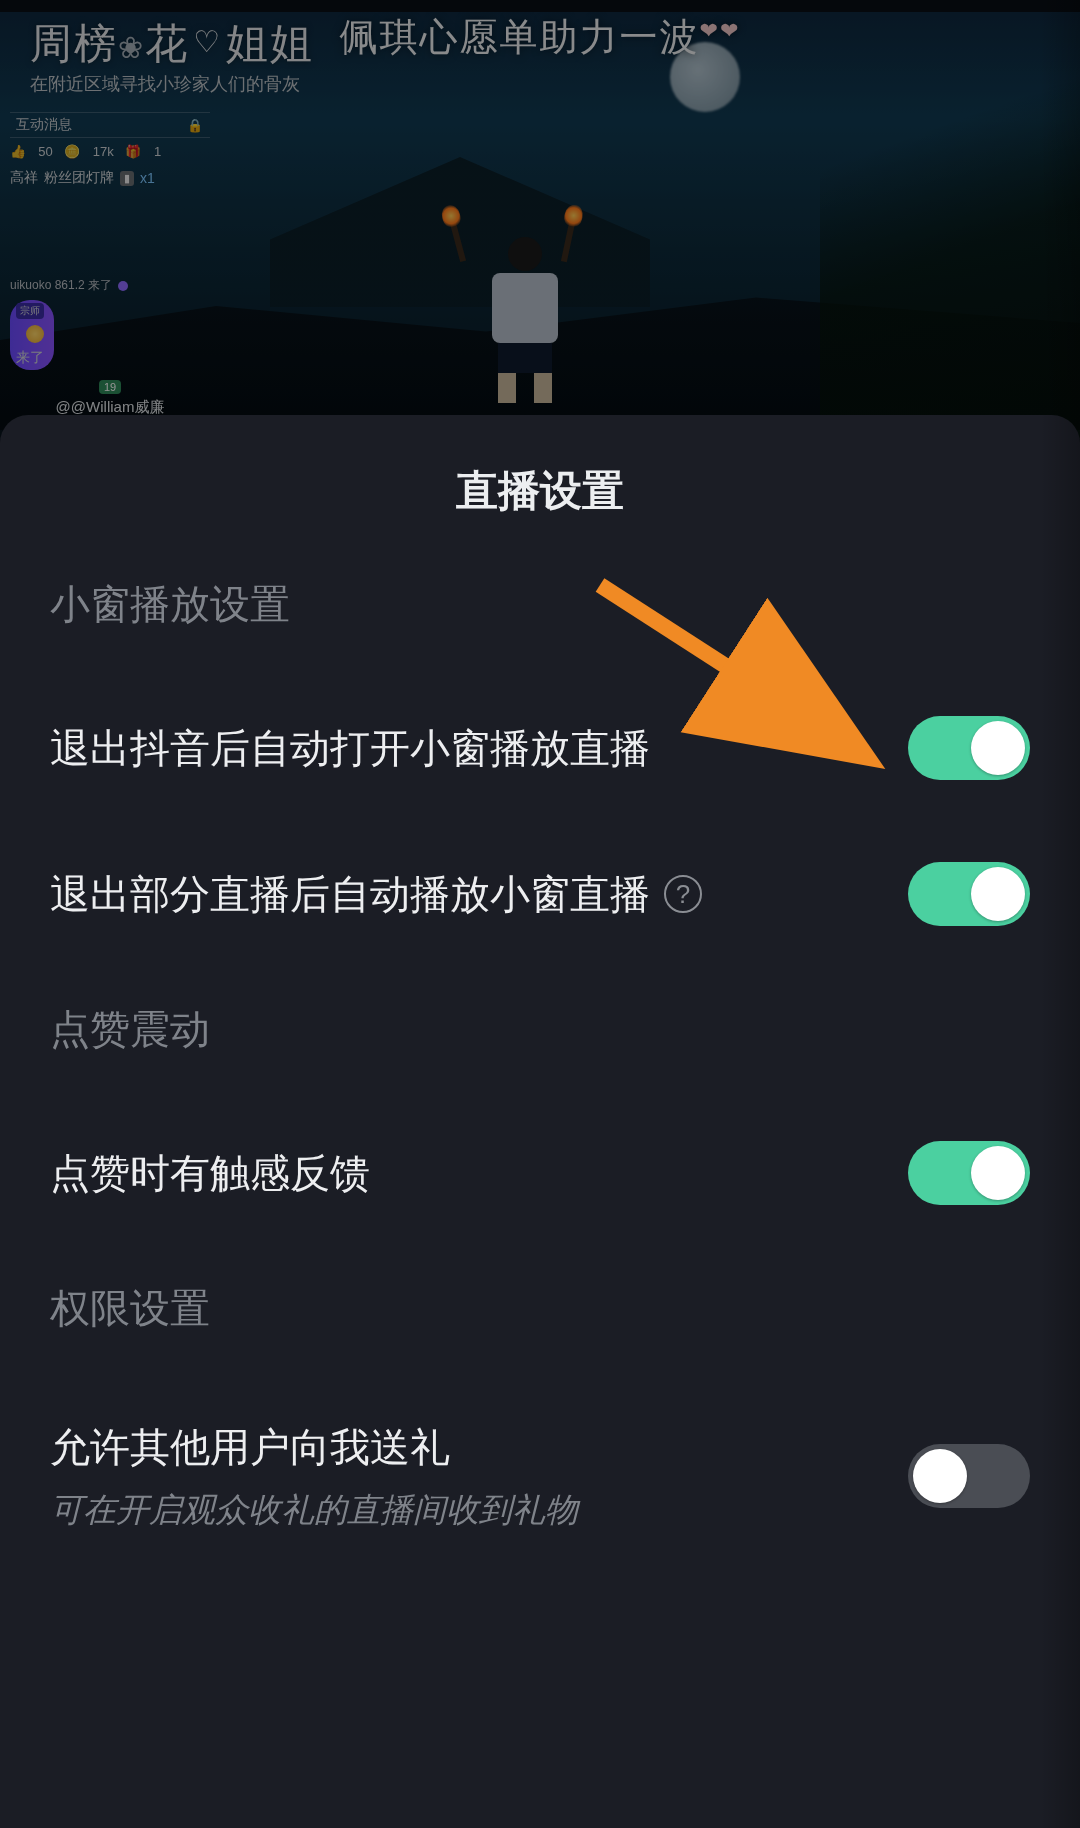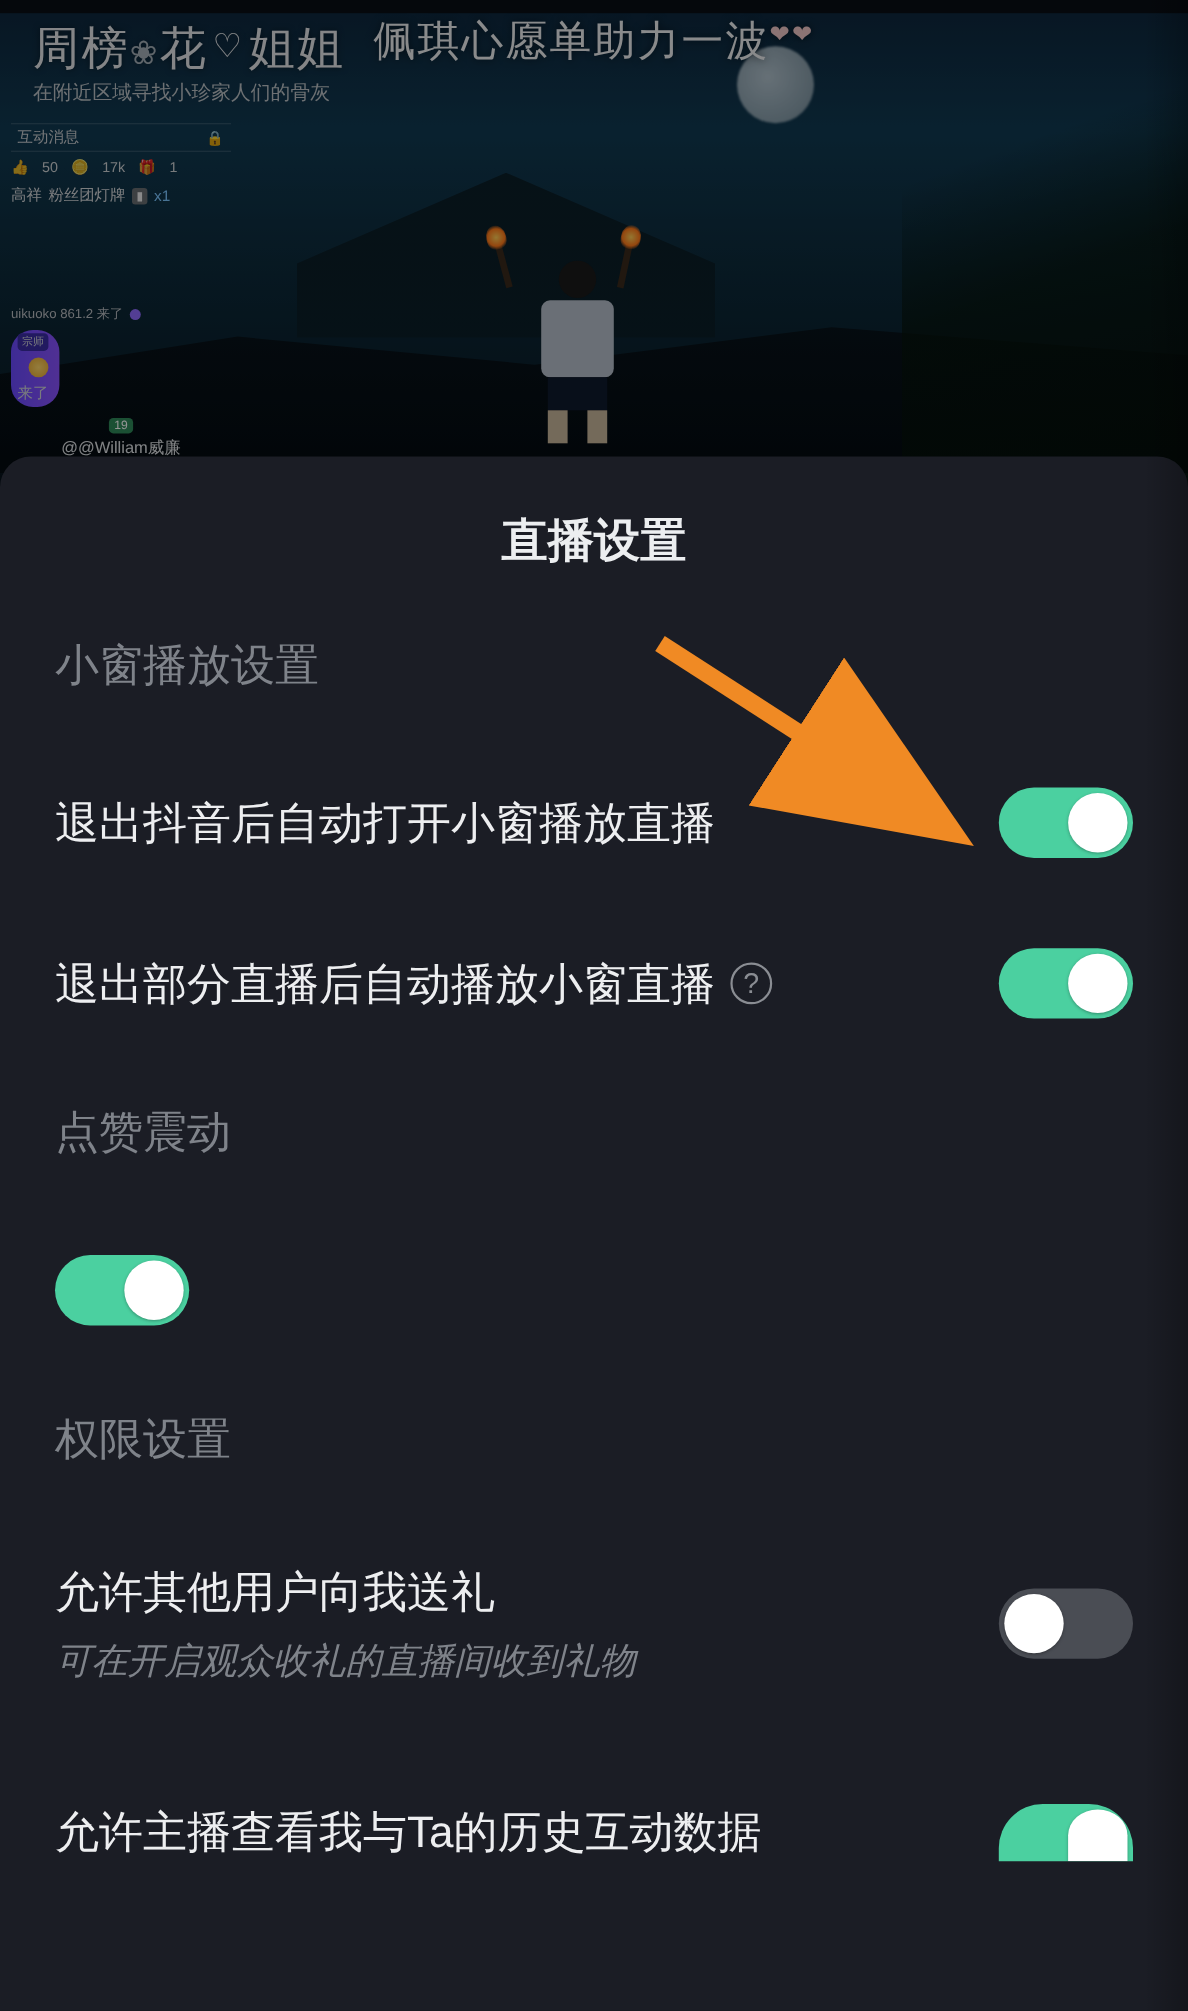--- a/index.html
+++ b/index.html
@@ -358,49 +358,44 @@
       </div>
     </div>
     <div class="toggle on">
         <div class="knob"></div>
       </div>
   </div>
 
   <div class="section-label">点赞震动</div>
 
   <div class="setting-row">
+    <div class="setting-text">
+      <div class="setting-title-line">
+        <span>点赞时有触感反馈</span>
+      </div>
+    </div>
     <div class="toggle on">
         <div class="knob"></div>
       </div>
   </div>
 
   <div class="section-label">权限设置</div>
 
   <div class="setting-row">
     <div class="setting-text">
       <div class="setting-title-line">
         <span>允许其他用户向我送礼</span>
       </div>
       <div class="setting-desc">可在开启观众收礼的直播间收到礼物</div>
     </div>
     <div class="toggle off">
         <div class="knob"></div>
       </div>
   </div>
 
-  <div class="setting-row" style="margin-top:40px; padding-bottom:0;">
-    <div class="setting-text">
-      <div class="setting-title-line">
-        <span>允许主播查看我与Ta的历史互动数据</span>
-      </div>
-    </div>
-    <div class="toggle on partial">
-        <div class="knob"></div>
-      </div>
-  </div>
 </div>
 
 <svg class="annotation-arrow" viewBox="0 0 320 200">
   <defs>
     <marker id="ah" markerWidth="14" markerHeight="14" refX="9" refY="5" orient="auto">
       <polygon points="0,0 12,5 0,10" fill="#f08a24"></polygon>
     </marker>
   </defs>
   <line x1="10" y1="10" x2="255" y2="168" stroke="#f08a24" stroke-width="16" marker-end="url(#ah)"></line>
 </svg>

